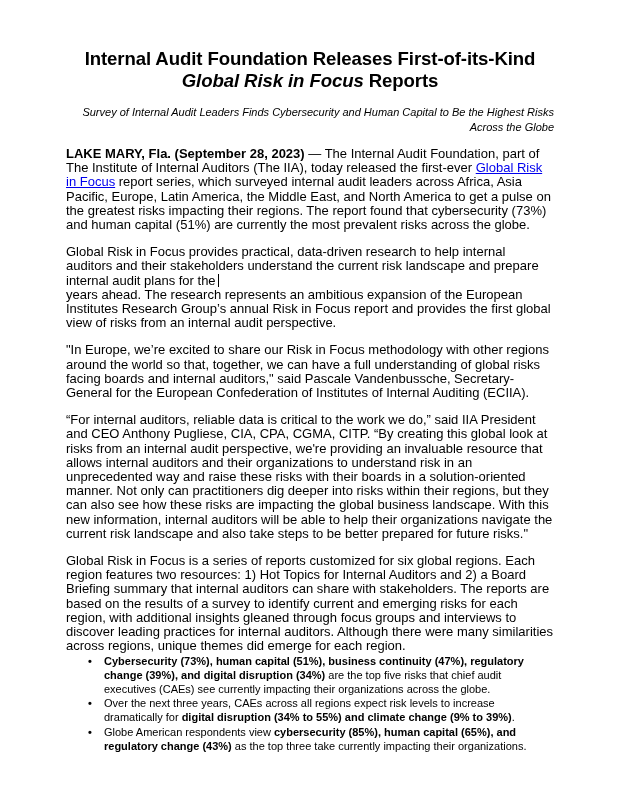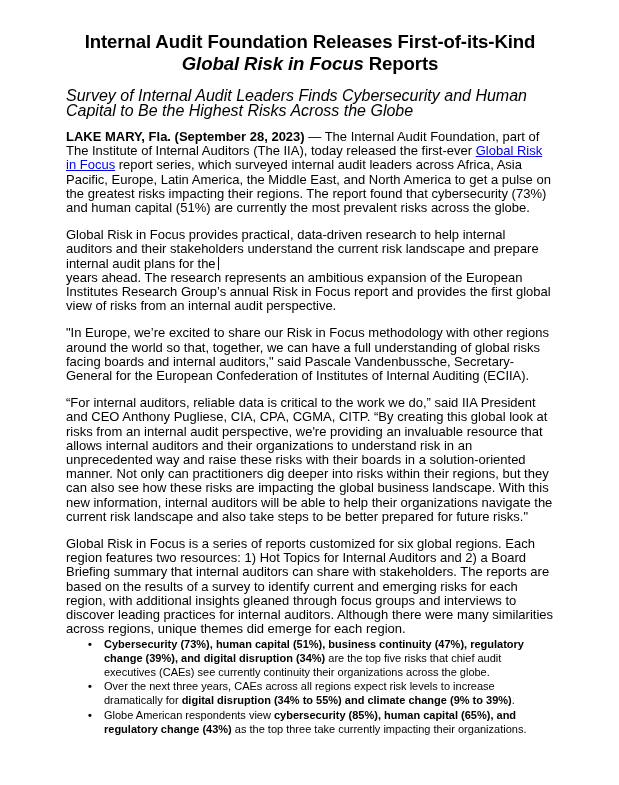--- a/index.html
+++ b/index.html
@@ -1,27 +1,27 @@
 <!DOCTYPE html>
 <html><head>
 <meta charset="utf-8">
 <style>
   html, body { margin: 0; padding: 0; background: #ffffff; }
   body {
     width: 619px; height: 785px; overflow: hidden; position: relative;
     font-family: "Liberation Sans", sans-serif; color: #000;
   }
-  .page { position: absolute; left: 66px; top: 31px; width: 488px; }
+  .page { position: absolute; left: 66px; top: 48px; width: 488px; }
   .title {
     text-align: center; font-weight: bold; font-size: 18.6px; line-height: 22px;
     margin: 0; letter-spacing: -0.1px;
   }
   .title i { font-style: italic; }
   .subtitle {
-    text-align: left; font-style: italic; font-size: 16px; line-height: 15px;
+    text-align: right; font-style: italic; font-size: 11px; line-height: 15px;
     margin: 13px 0 0 0;
   }
   .para {
     font-size: 13px; line-height: 14.2px; margin: 13px 0 0 0;
   }
   .para.first { margin-top: 12px; }
   .para b { font-weight: bold; }
   a.link { color: #0000ee; text-decoration: underline; }
   .cursor { display: inline-block; width: 1px; height: 13px; background: #000; vertical-align: -2px; margin-left: 2px; }
   .kf-heading { font-weight: bold; font-size: 11px; line-height: 14px; margin: 13px 0 0 0; }
@@ -49,21 +49,21 @@
   </p>
 
   <p class="para">"In Europe, we’re excited to share our Risk in Focus methodology with other regions around the world so that, together, we can have a full understanding of global risks facing boards and internal auditors," said Pascale Vandenbussche, Secretary-General for the European Confederation of Institutes of Internal Auditing (ECIIA).</p>
 
   <p class="para">“For internal auditors, reliable data is critical to the work we do,” said IIA President and CEO Anthony Pugliese, CIA, CPA, CGMA, CITP. “By creating this global look at risks from an internal audit perspective, we're providing an invaluable resource that allows internal auditors and their organizations to understand risk in an unprecedented way and raise these risks with their boards in a solution-oriented manner. Not only can practitioners dig deeper into risks within their regions, but they can also see how these risks are impacting the global business landscape. With this new information, internal auditors will be able to help their organizations navigate the current risk landscape and also take steps to be better prepared for future risks."</p>
 
   <p class="para">Global Risk in Focus is a series of reports customized for six global regions. Each region features two resources: 1) Hot Topics for Internal Auditors and 2) a Board Briefing summary that internal auditors can share with stakeholders. The reports are based on the results of a survey to identify current and emerging risks for each region, with additional insights gleaned through focus groups and interviews to discover leading practices for internal auditors. Although there were many similarities across regions, unique themes did emerge for each region.</p>
 
   <ul class="findings">
     <li>
-      <span class="bullet">•</span><b>Cybersecurity (73%), human capital (51%), business continuity (47%), regulatory change (39%), and digital disruption (34%)</b><span> are the top five risks that chief audit executives (CAEs) see currently continuity their organizations across the globe.</span>
+      <span class="bullet">•</span><b>Cybersecurity (73%), human capital (51%), business continuity (47%), regulatory change (39%), and digital disruption (34%)</b><span> are the top five risks that chief audit executives (CAEs) see currently impacting their organizations across the globe.</span>
     </li>
     <li>
       <span class="bullet">•</span><span>Over the next three years, CAEs across all regions expect risk levels to increase dramatically for </span><b>digital disruption (34% to 55%) and climate change (9% to 39%)</b><span>.</span>
     </li>
     <li>
       <span class="bullet">•</span><span>Globe American respondents view </span><b>cybersecurity (85%), human capital (65%), and regulatory change (43%)</b><span> as the top three take currently impacting their organizations.</span>
     </li>
   </ul>
 </div>
 

